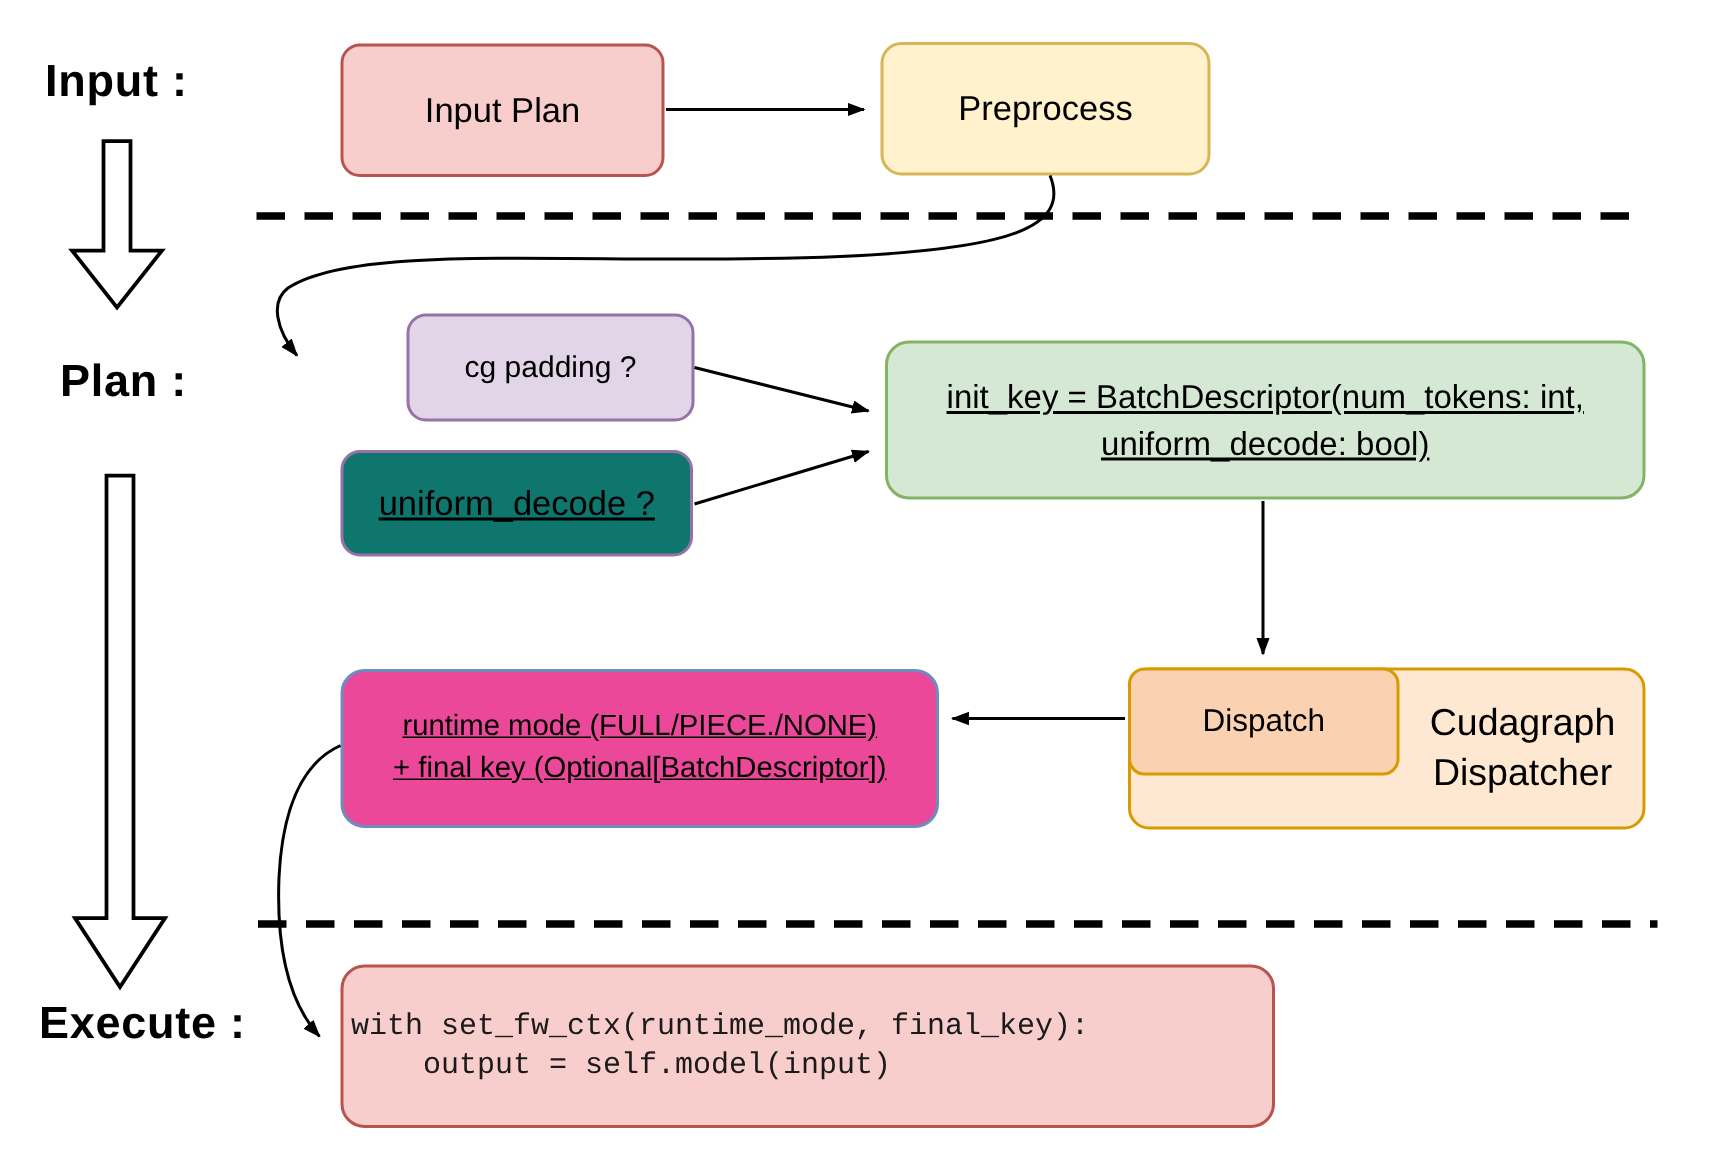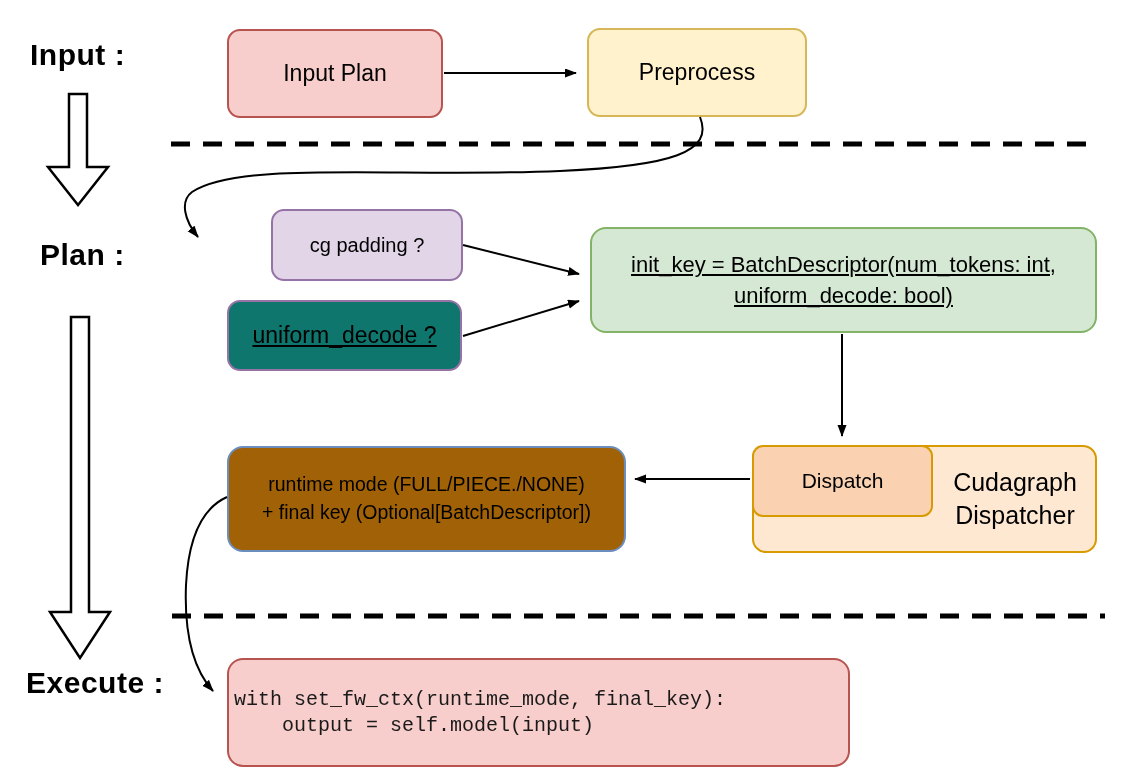--- a/index.html
+++ b/index.html
@@ -15,33 +15,33 @@
   .node .ln{display:block;line-height:1.42;}
   .stage-label{
     position:absolute;font-weight:bold;font-size:30px;color:#000;line-height:1;
     letter-spacing:0.5px;
   }
   #connector-layer{position:absolute;left:0;top:0;z-index:10;pointer-events:none;}
   .edge{fill:none;stroke:#000;stroke-width:2;}
   .dashed{fill:none;stroke:#000;stroke-width:5;stroke-dasharray:19 13;}
   .hollow{fill:#ffffff;stroke:#000;stroke-width:2.5;stroke-linejoin:miter;}
   #node-input-batch{left:227px;top:29px;width:216px;height:89px;font-size:23px;}
-  #node-preprocess{left:587px;top:28px;width:220px;height:89px;font-size:23px;}
+  #node-preprocess{left:587px;top:28px;width:220px;height:89px;font-size:23px;border-radius:14px;}
   #node-cg-padding{left:227px;top:209px;width:192px;height:72px;font-size:20px;margin-left:44px;}
   #node-uniform-decode{left:227px;top:300px;width:235px;height:71px;font-size:23px;}
   #node-init-key{left:590px;top:227px;width:507px;height:106px;font-size:22px;border-radius:16px;text-decoration:underline;}
   #node-dispatcher-outer{left:752px;top:445px;width:345px;height:108px;border-radius:14px;z-index:2;}
   #node-dispatch-inner{left:752px;top:445px;width:181px;height:72px;font-size:21px;border-radius:12px;z-index:3;}
   #dispatcher-label{
     position:absolute;left:935px;top:466px;width:160px;z-index:4;
     font-size:25px;line-height:1.3;text-align:center;color:#000;
   }
   #node-runtime-mode{left:227px;top:446px;width:399px;height:106px;font-size:19.5px;border-radius:16px;}
   #node-execute-code{
-    left:227px;top:658px;width:623px;height:109px;border-radius:16px;
+    left:227px;top:643px;width:623px;height:109px;border-radius:16px;
     font-family:"Liberation Mono","DejaVu Sans Mono",monospace;font-size:20px;
     align-items:flex-start;padding-left:5px;color:#1a1a1a;
   }
   #node-execute-code .ln{white-space:pre;line-height:1.3;text-align:left;}
   #stage-label-input{left:30px;top:40px;}
   #stage-label-plan{left:40px;top:240px;}
   #stage-label-execute{left:26px;top:668px;}
 </style>
 </head>
 <body>
@@ -77,21 +77,21 @@
 
   <div class="node" id="node-dispatch-inner" style="background-color: rgb(250, 210, 178); border-color: rgb(215, 155, 0); border-radius: 11px;">
     <span class="ln">Dispatch</span>
   </div>
 
   <div id="dispatcher-label">
     <span class="ln">Cudagraph</span><br>
     <span class="ln">Dispatcher</span>
   </div>
 
-  <div class="node" id="node-runtime-mode" style="background-color: #a16207; border-color: rgb(108, 142, 191);">
+  <div class="node" id="node-runtime-mode" style="background-color: #ec4899; border-color: rgb(108, 142, 191); text-decoration: underline;">
     <span class="ln">runtime mode (FULL/PIECE./NONE)</span>
     <span class="ln">+ final key (Optional[BatchDescriptor])</span>
   </div>
 
   <div class="node" id="node-execute-code" style="background-color: rgb(248, 206, 204); border-color: rgb(184, 84, 80);">
     <span class="ln">with set_fw_ctx(runtime_mode, final_key):</span>
     <span class="ln">    output = self.model(input)</span>
   </div>
 
   <svg id="connector-layer" width="1142" height="770" viewBox="0 0 1142 770">

